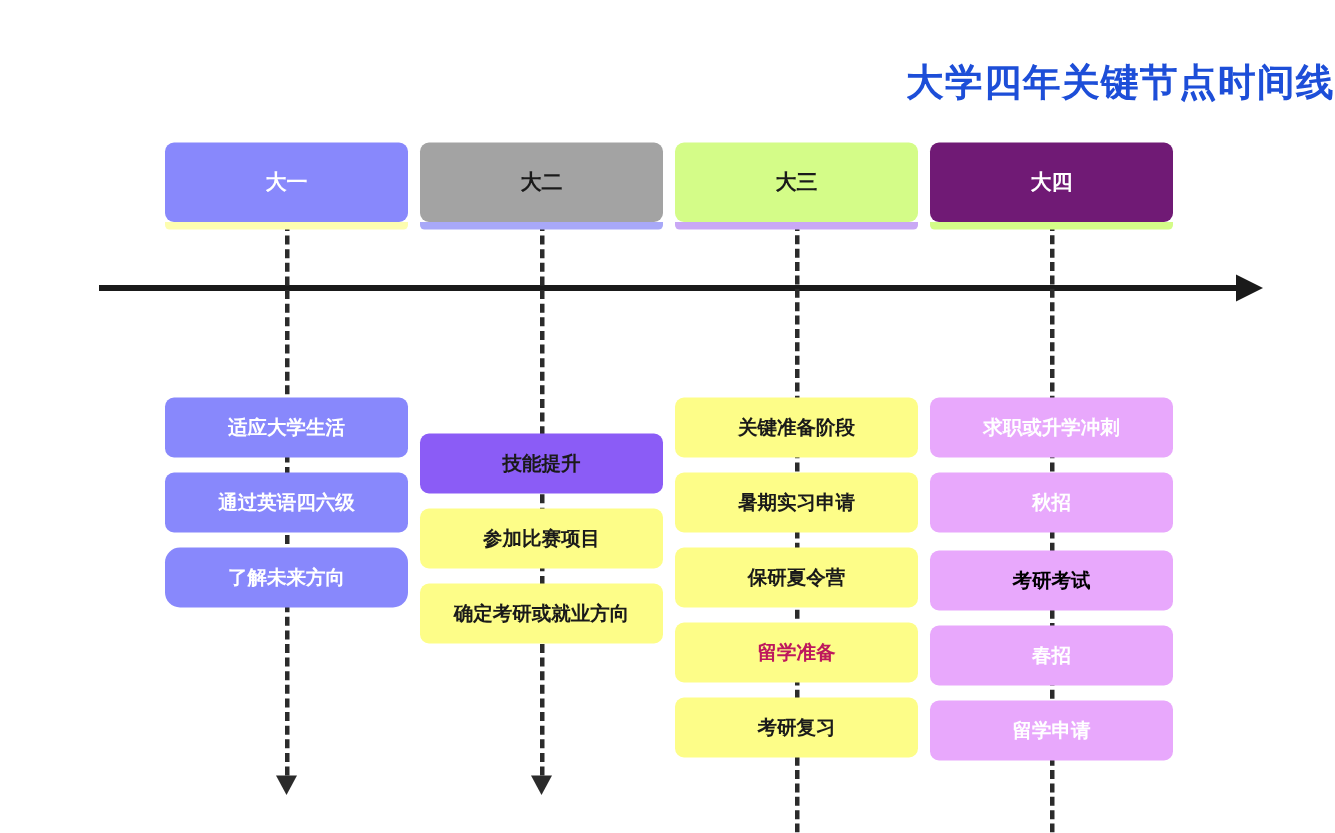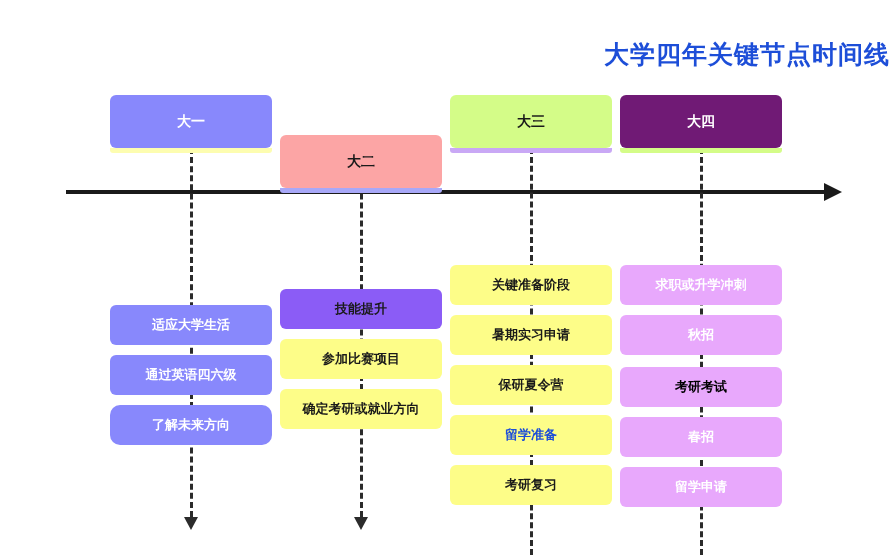--- a/index.html
+++ b/index.html
@@ -147,40 +147,40 @@
       <div class="connector-arrow" style="left: 184px; top: 517px;"></div>
       <div class="connector" style="left: 359.5px; height: 369px;"></div>
       <div class="connector-arrow" style="left: 354px; top: 517px;"></div>
       <div class="connector" style="left: 529.5px; height: 407px;"></div>
       <div class="connector" style="left: 699.5px; height: 407px;"></div>
     </div>
   <div id="columns-root">
       <div class="column col-0">
         <div class="year-header" style="background: rgb(136, 136, 252); color: rgb(255, 255, 255);">大一<div class="shadow-bar" style="background: rgb(253, 253, 176);"></div></div>
         <div class="items">
-          <div class="event-box" style="background: rgb(136, 136, 252); color: rgb(255, 255, 255); margin-top: 40px;">适应大学生活<div class="shadow-bar" style="background: rgb(253, 253, 176);"></div></div>
+          <div class="event-box" style="background: rgb(136, 136, 252); color: rgb(255, 255, 255);">适应大学生活<div class="shadow-bar" style="background: rgb(253, 253, 176);"></div></div>
           <div class="event-box" style="background: rgb(136, 136, 252); color: rgb(255, 255, 255);">通过英语四六级<div class="shadow-bar" style="background: rgb(253, 253, 176);"></div></div>
           <div class="event-box" style="background: rgb(136, 136, 252); color: rgb(255, 255, 255); border-radius: 10px;">了解未来方向<div class="shadow-bar" style="background: rgb(253, 253, 176);"></div></div>
         </div>
       </div>
       <div class="column col-1">
-        <div class="year-header" style="background: #fca5a5; color: rgb(26, 26, 26); margin-top: 40px;">大二<div class="shadow-bar" style="background: rgb(168, 168, 248);"></div></div>
+        <div class="year-header" style="background: #a3a3a3; color: rgb(26, 26, 26);">大二<div class="shadow-bar" style="background: rgb(168, 168, 248);"></div></div>
         <div class="items">
           <div class="event-box" style="background: #8b5cf6; color: rgb(26, 26, 26); margin-top: 24px;">技能提升<div class="shadow-bar" style="background: rgb(168, 168, 248);"></div></div>
           <div class="event-box" style="background: rgb(253, 253, 136); color: rgb(26, 26, 26);">参加比赛项目<div class="shadow-bar" style="background: rgb(168, 168, 248);"></div></div>
           <div class="event-box" style="background: rgb(253, 253, 136); color: rgb(26, 26, 26);">确定考研或就业方向<div class="shadow-bar" style="background: rgb(168, 168, 248);"></div></div>
         </div>
       </div>
       <div class="column col-2">
         <div class="year-header" style="background: rgb(212, 252, 136); color: rgb(26, 26, 26);">大三<div class="shadow-bar" style="background: rgb(201, 168, 245);"></div></div>
         <div class="items">
           <div class="event-box" style="background: rgb(253, 253, 136); color: rgb(26, 26, 26);">关键准备阶段<div class="shadow-bar" style="background: rgb(240, 200, 248);"></div></div>
           <div class="event-box" style="background: rgb(253, 253, 136); color: rgb(26, 26, 26);">暑期实习申请<div class="shadow-bar" style="background: rgb(240, 200, 248);"></div></div>
           <div class="event-box" style="background: rgb(253, 253, 136); color: rgb(26, 26, 26);">保研夏令营<div class="shadow-bar" style="background: rgb(240, 200, 248);"></div></div>
-          <div class="event-box" style="background: rgb(253, 253, 136); color: #1d4ed8;">留学准备<div class="shadow-bar" style="background: rgb(240, 200, 248);"></div></div>
+          <div class="event-box" style="background: rgb(253, 253, 136); color: #be185d;">留学准备<div class="shadow-bar" style="background: rgb(240, 200, 248);"></div></div>
           <div class="event-box" style="background: rgb(253, 253, 136); color: rgb(26, 26, 26);">考研复习<div class="shadow-bar" style="background: rgb(240, 200, 248);"></div></div>
         </div>
       </div>
       <div class="column col-3">
         <div class="year-header" style="background: #701a75; color: rgb(255, 255, 255);">大四<div class="shadow-bar" style="background: rgb(212, 252, 136);"></div></div>
         <div class="items">
           <div class="event-box" style="background: rgb(232, 168, 252); color: rgb(255, 255, 255);">求职或升学冲刺<div class="shadow-bar" style="background: rgb(253, 253, 192);"></div></div>
           <div class="event-box" style="background: rgb(232, 168, 252); color: rgb(255, 255, 255);">秋招<div class="shadow-bar" style="background: rgb(253, 253, 192);"></div></div>
           <div class="event-box" style="background: rgb(232, 168, 252); color: #000000; margin-top: 12px;">考研考试<div class="shadow-bar" style="background: rgb(253, 253, 192);"></div></div>
           <div class="event-box" style="background: rgb(232, 168, 252); color: rgb(255, 255, 255);">春招<div class="shadow-bar" style="background: rgb(253, 253, 192);"></div></div>

